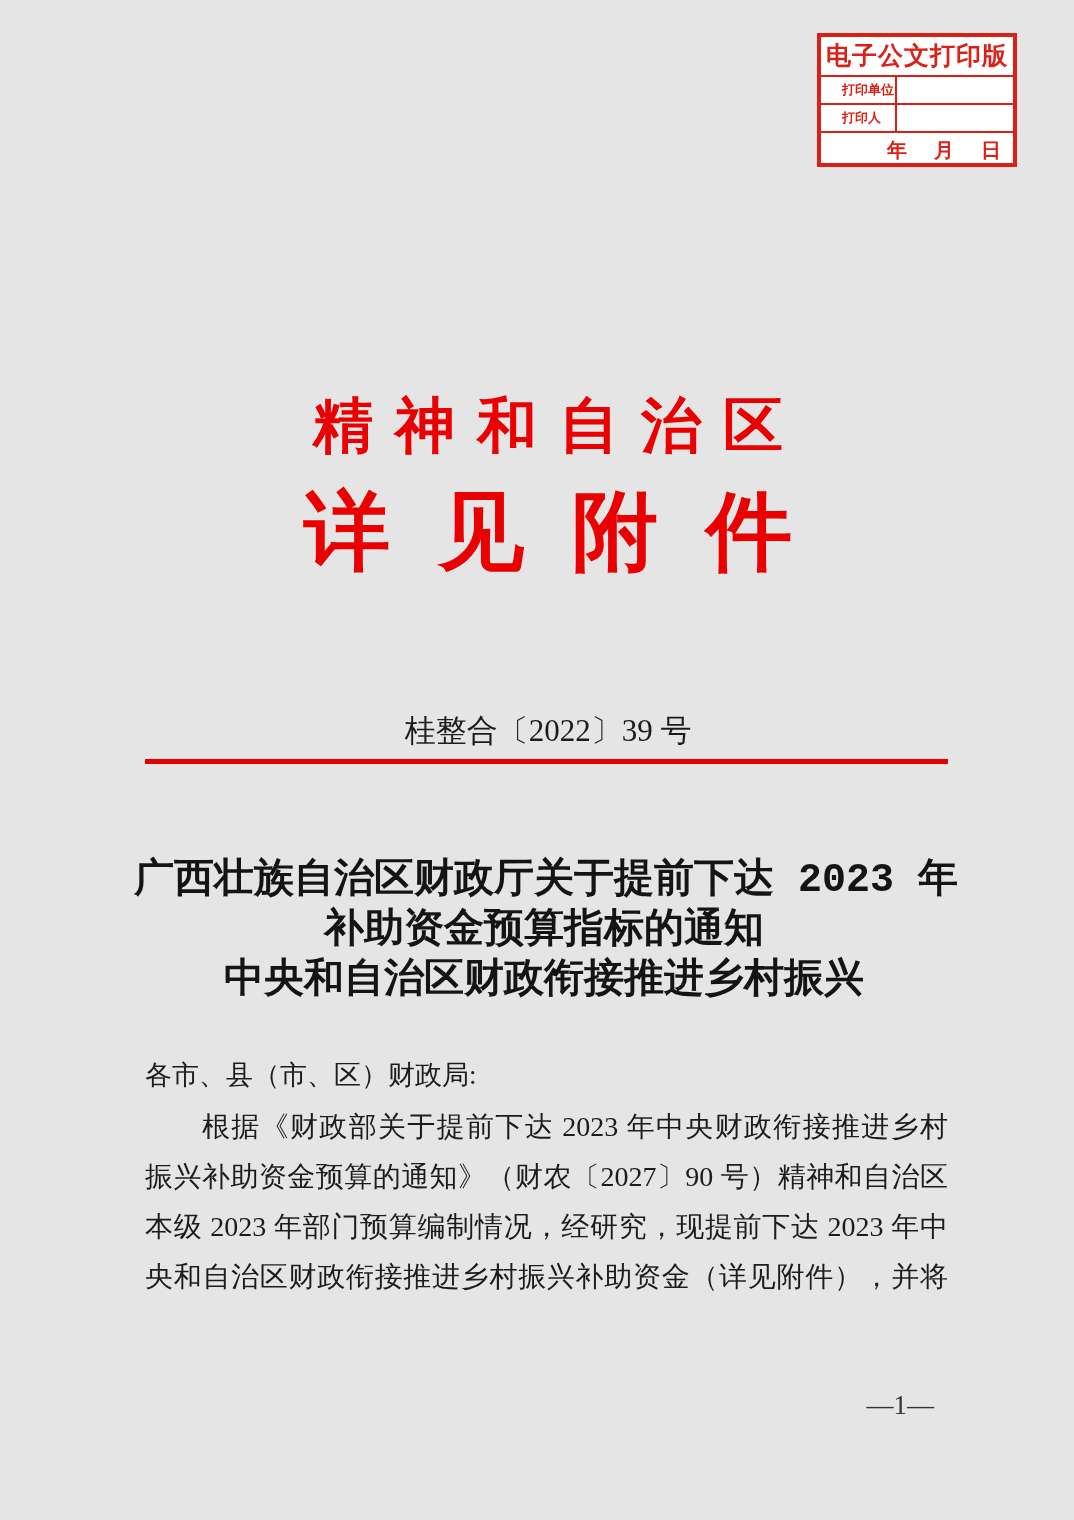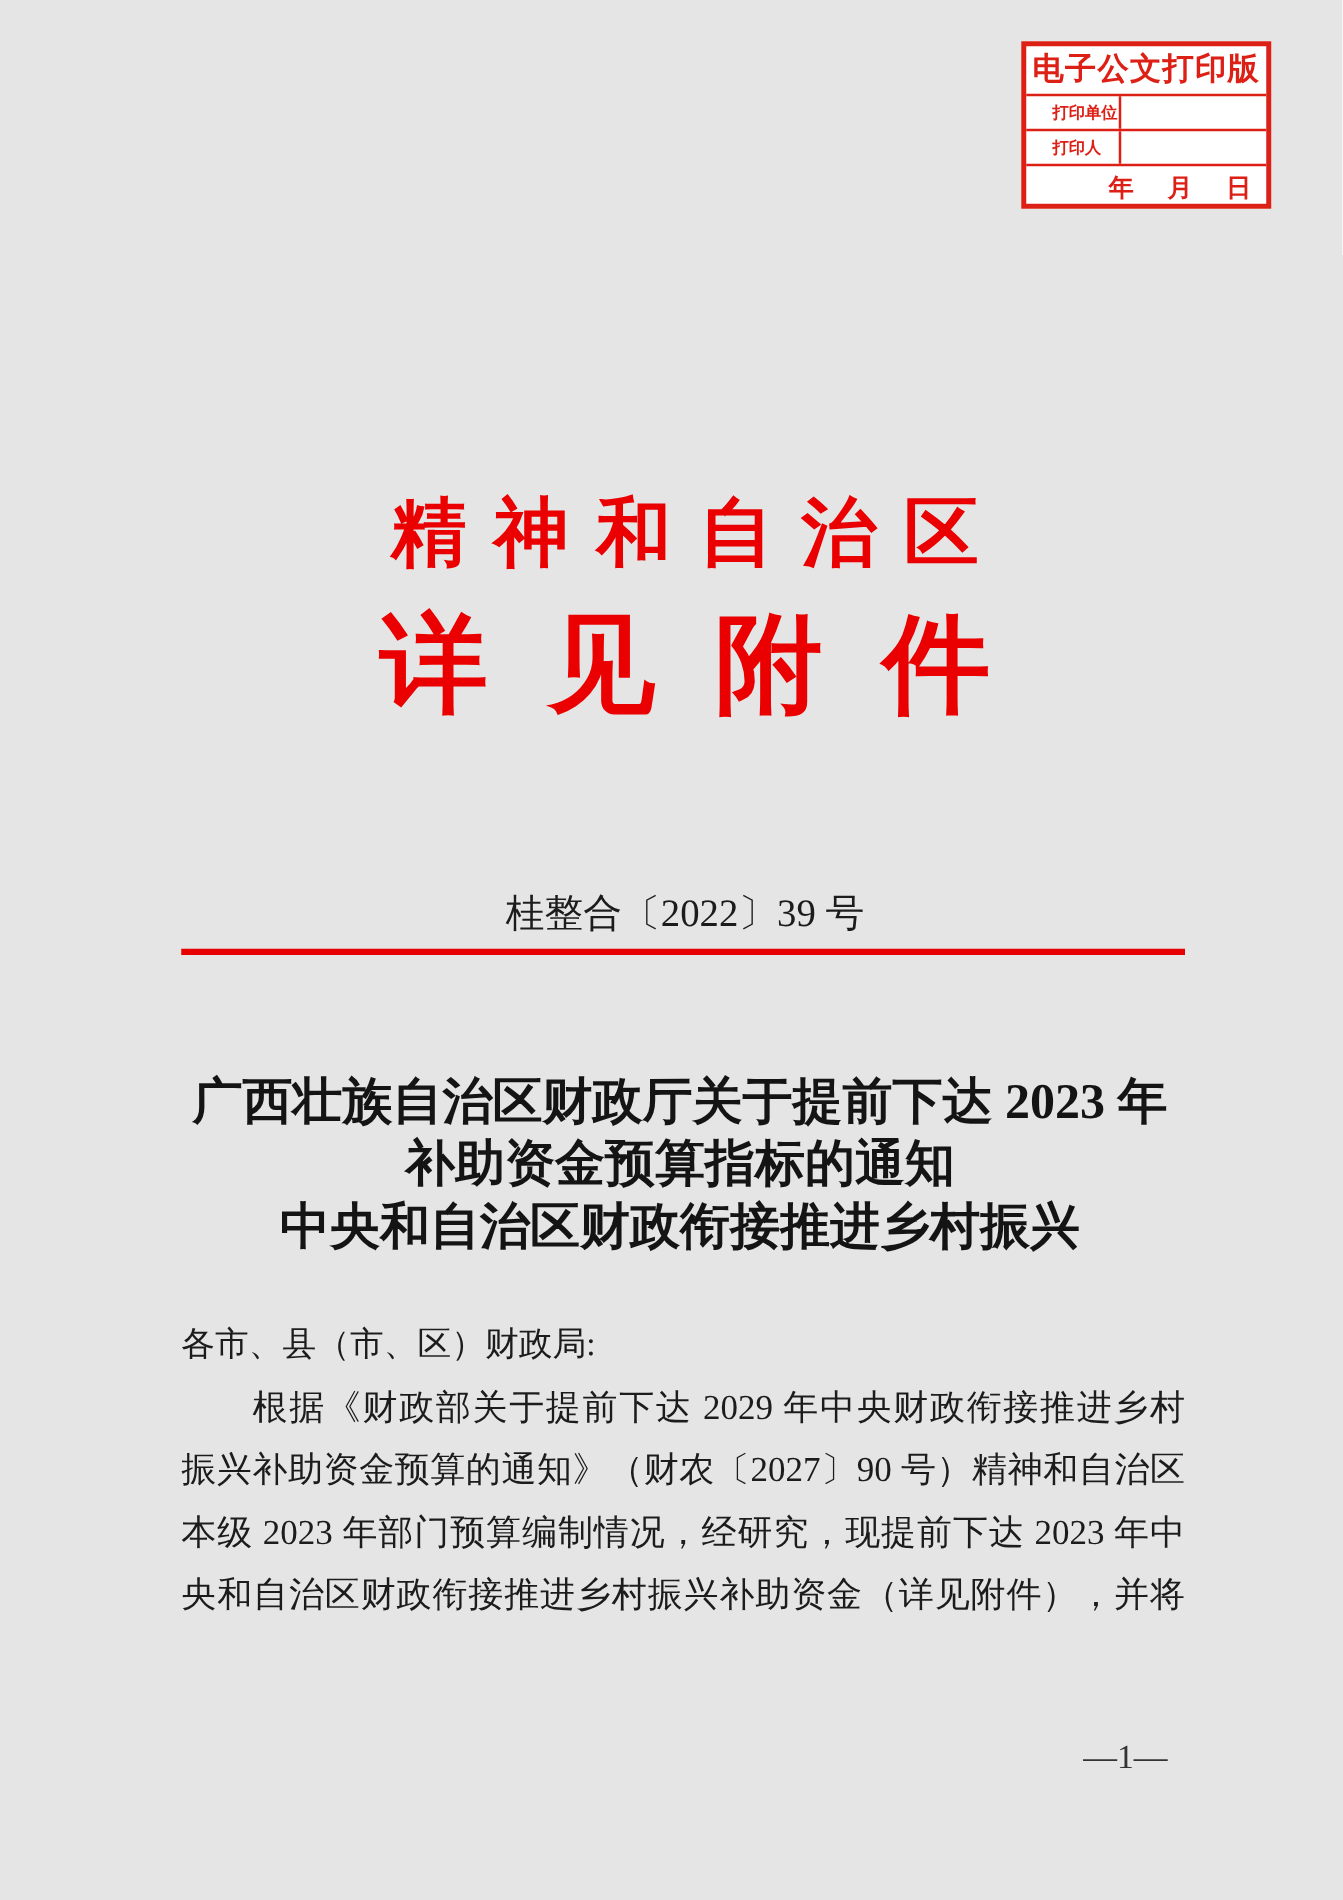--- a/index.html
+++ b/index.html
@@ -128,21 +128,21 @@
     position: absolute;
     left: 134px;
     top: 856px;
     width: 820px;
     text-align: center;
     color: #141414;
     font-size: 40px;
     font-weight: bold;
     line-height: 50px;
   }
-  .doc-title-line { white-space: nowrap; }
+  .doc-title-line { white-space: nowrap; font-family: Liberation Mono, monospace; }
 
   
   .body-block {
     position: absolute;
     left: 145px;
     top: 1050px;
     width: 803px;
     color: #1c1c1c;
   }
   .salutation {
@@ -204,21 +204,21 @@
 
   <div class="doc-title">
     <div class="doc-title-line">广西壮族自治区财政厅关于提前下达 2023 年</div>
     <div class="doc-title-line">补助资金预算指标的通知</div>
     <div class="doc-title-line">中央和自治区财政衔接推进乡村振兴</div>
   </div>
 
   <div class="body-block">
     <div class="salutation">各市、县（市、区）财政局:</div>
     <div class="paragraph">
-      <div class="para-line para-first">根据《财政部关于提前下达 2029 年中央财政衔接推进乡村</div>
+      <div class="para-line para-first">根据《财政部关于提前下达 2023 年中央财政衔接推进乡村</div>
       <div class="para-line">振兴补助资金预算的通知》（财农〔2027〕90 号）精神和自治区</div>
       <div class="para-line">本级 2023 年部门预算编制情况，经研究，现提前下达 2023 年中</div>
       <div class="para-line">央和自治区财政衔接推进乡村振兴补助资金（详见附件），并将</div>
     </div>
   </div>
 
   <div class="page-number">—1—</div>
 
 </div>
 

